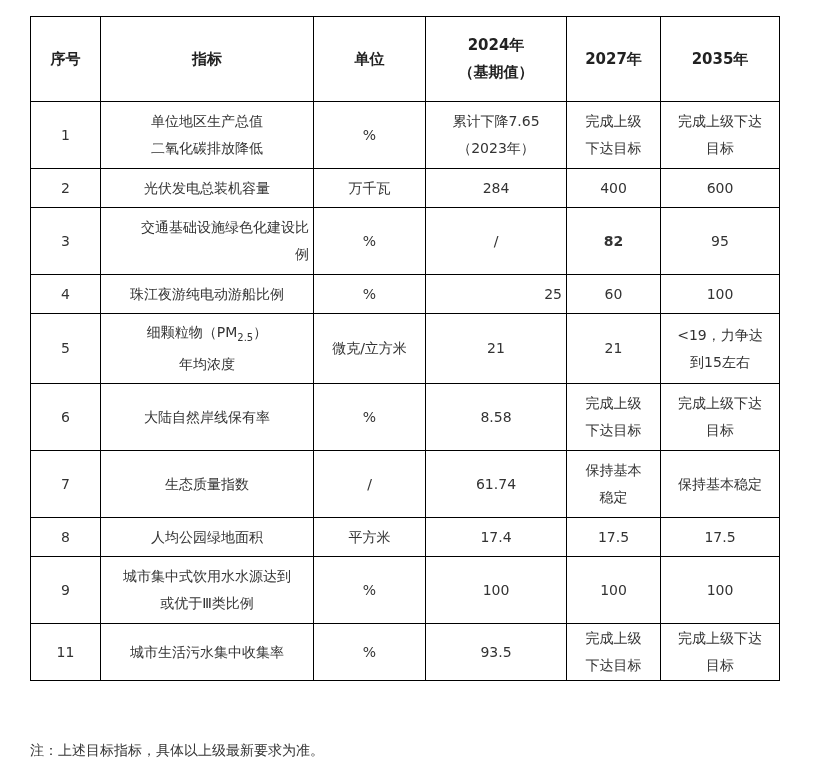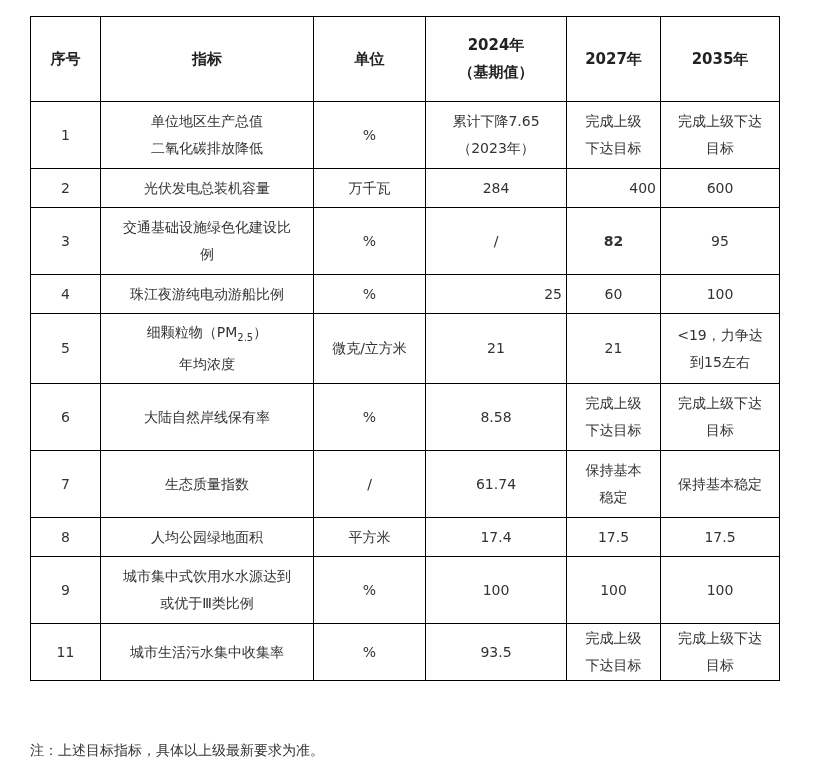--- a/index.html
+++ b/index.html
@@ -46,26 +46,26 @@
         <td style="white-space: pre-line;">完成上级
 下达目标</td>
         <td style="white-space: pre-line;">完成上级下达
 目标</td>
       </tr>
       <tr style="height: 39px;">
         <td style="white-space: pre-line;">2</td>
         <td style="white-space: pre-line;">光伏发电总装机容量</td>
         <td style="white-space: pre-line;">万千瓦</td>
         <td style="white-space: pre-line;">284</td>
-        <td style="white-space: pre-line; text-align: right;">400</td>
+        <td style="white-space: pre-line;">400</td>
         <td style="white-space: pre-line;">600</td>
       </tr>
       <tr style="height: 67px;">
         <td style="white-space: pre-line;">3</td>
-        <td style="white-space: pre-line;">交通基础设施绿色化建设比
+        <td style="white-space: pre-line; text-align: right;">交通基础设施绿色化建设比
 例</td>
         <td style="white-space: pre-line;">%</td>
         <td style="white-space: pre-line;">/</td>
         <td style="white-space: pre-line; font-weight: bold;">82</td>
         <td style="white-space: pre-line;">95</td>
       </tr>
       <tr style="height: 39px;">
         <td style="white-space: pre-line;">4</td>
         <td style="white-space: pre-line;">珠江夜游纯电动游船比例</td>
         <td style="white-space: pre-line;">%</td>

